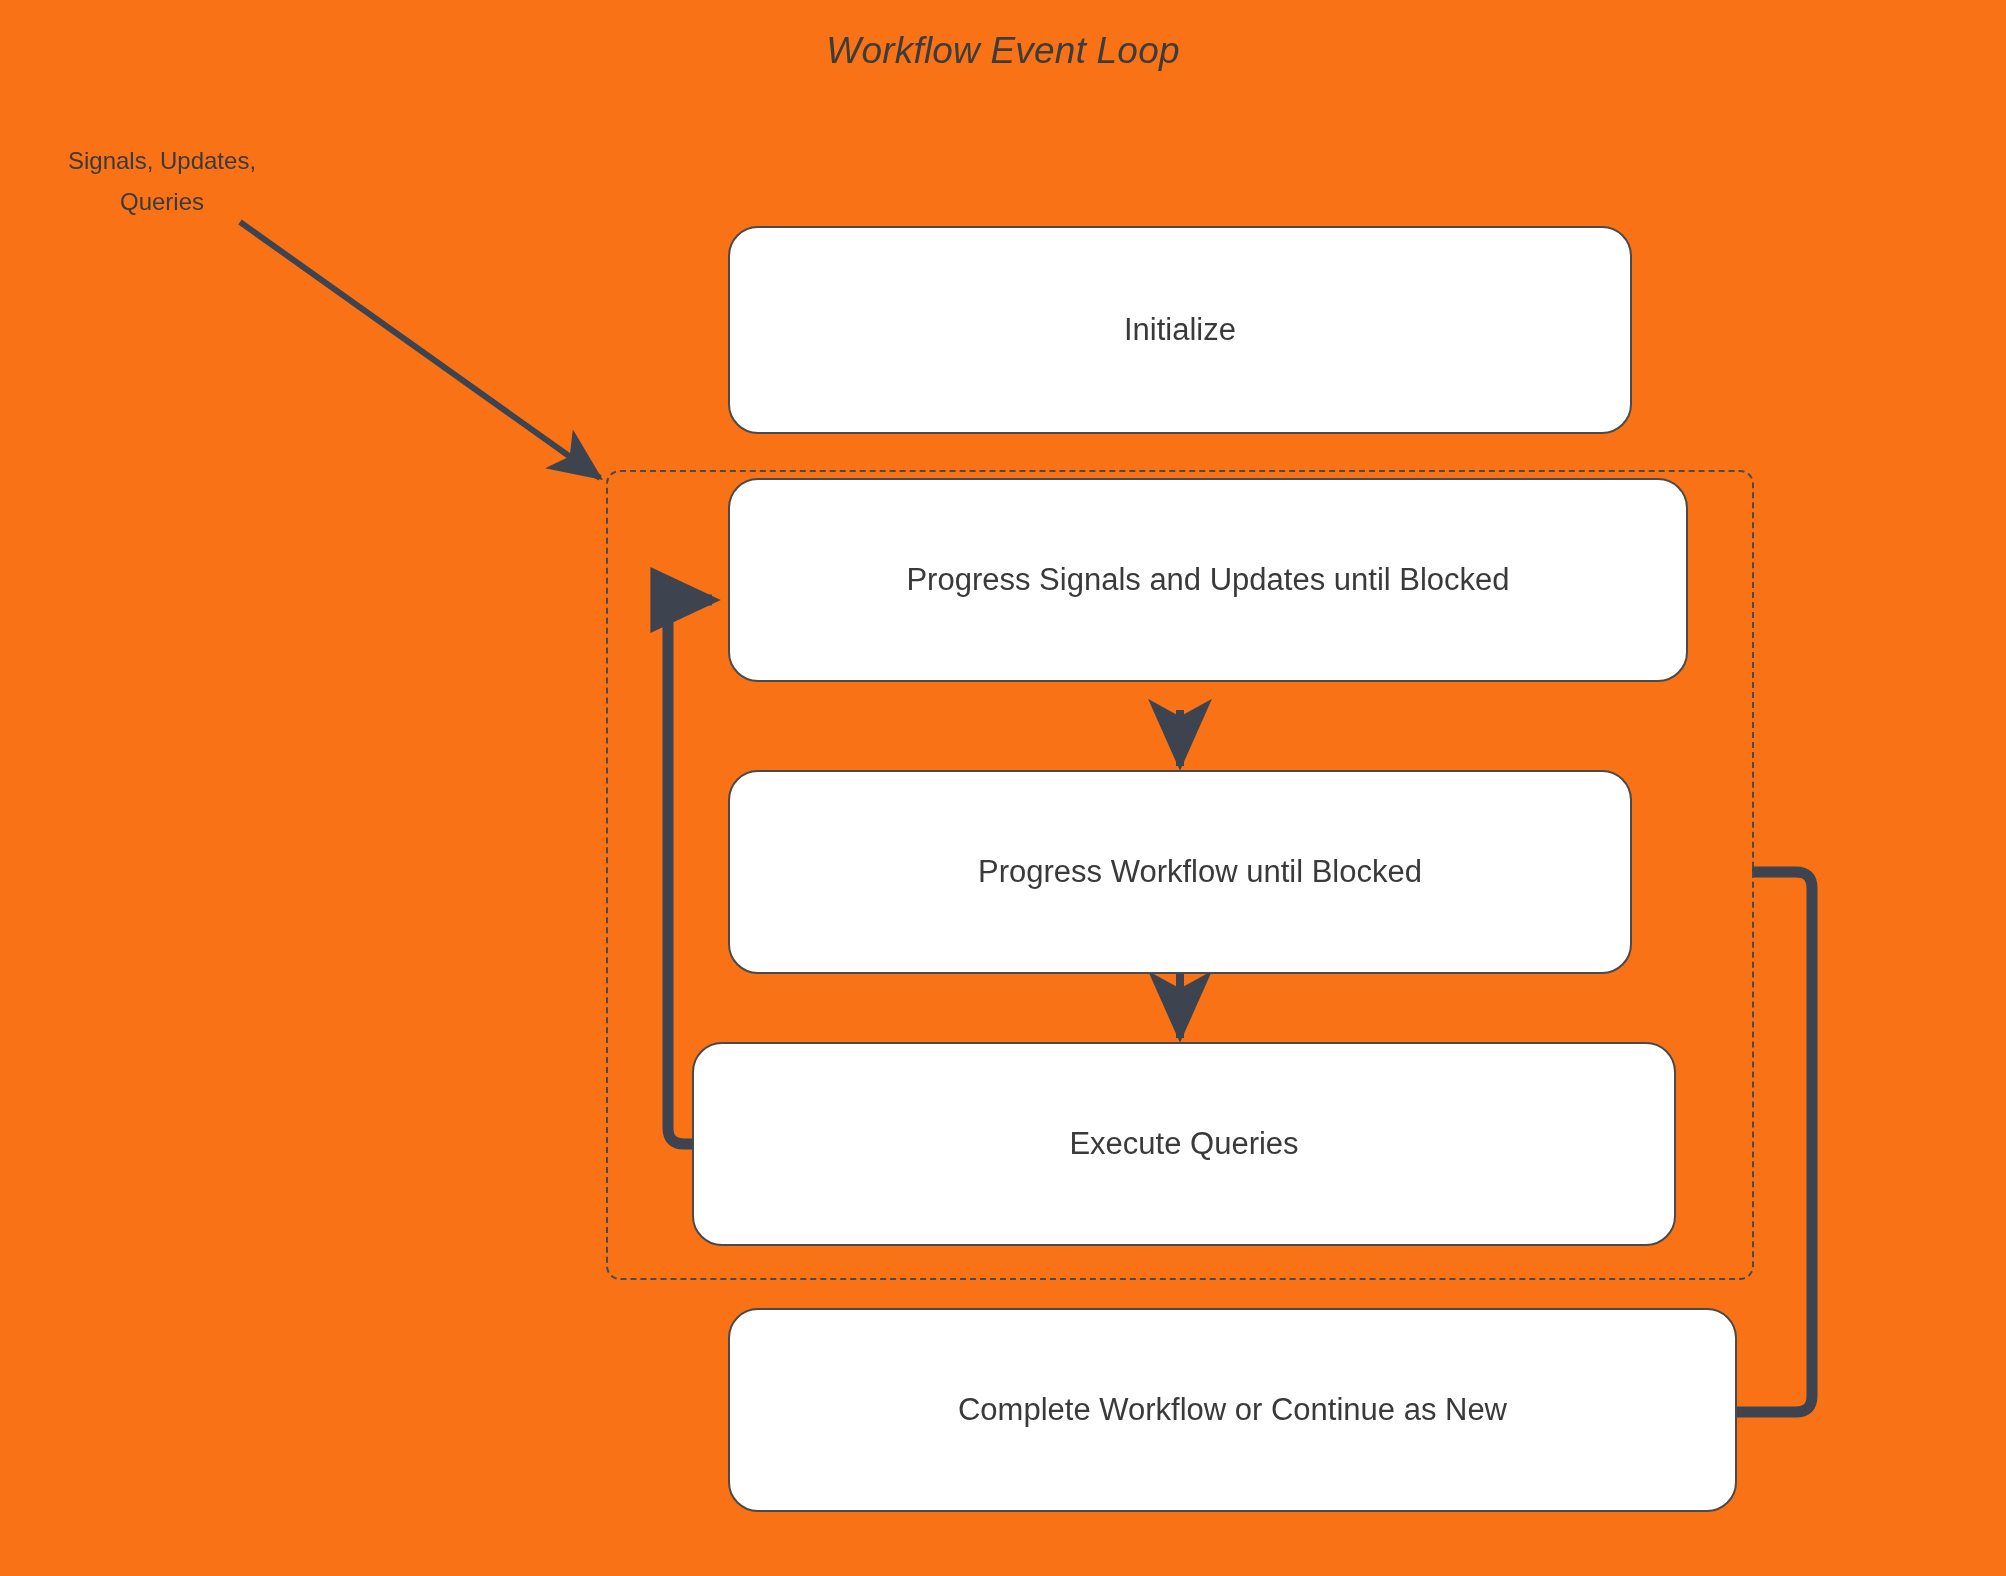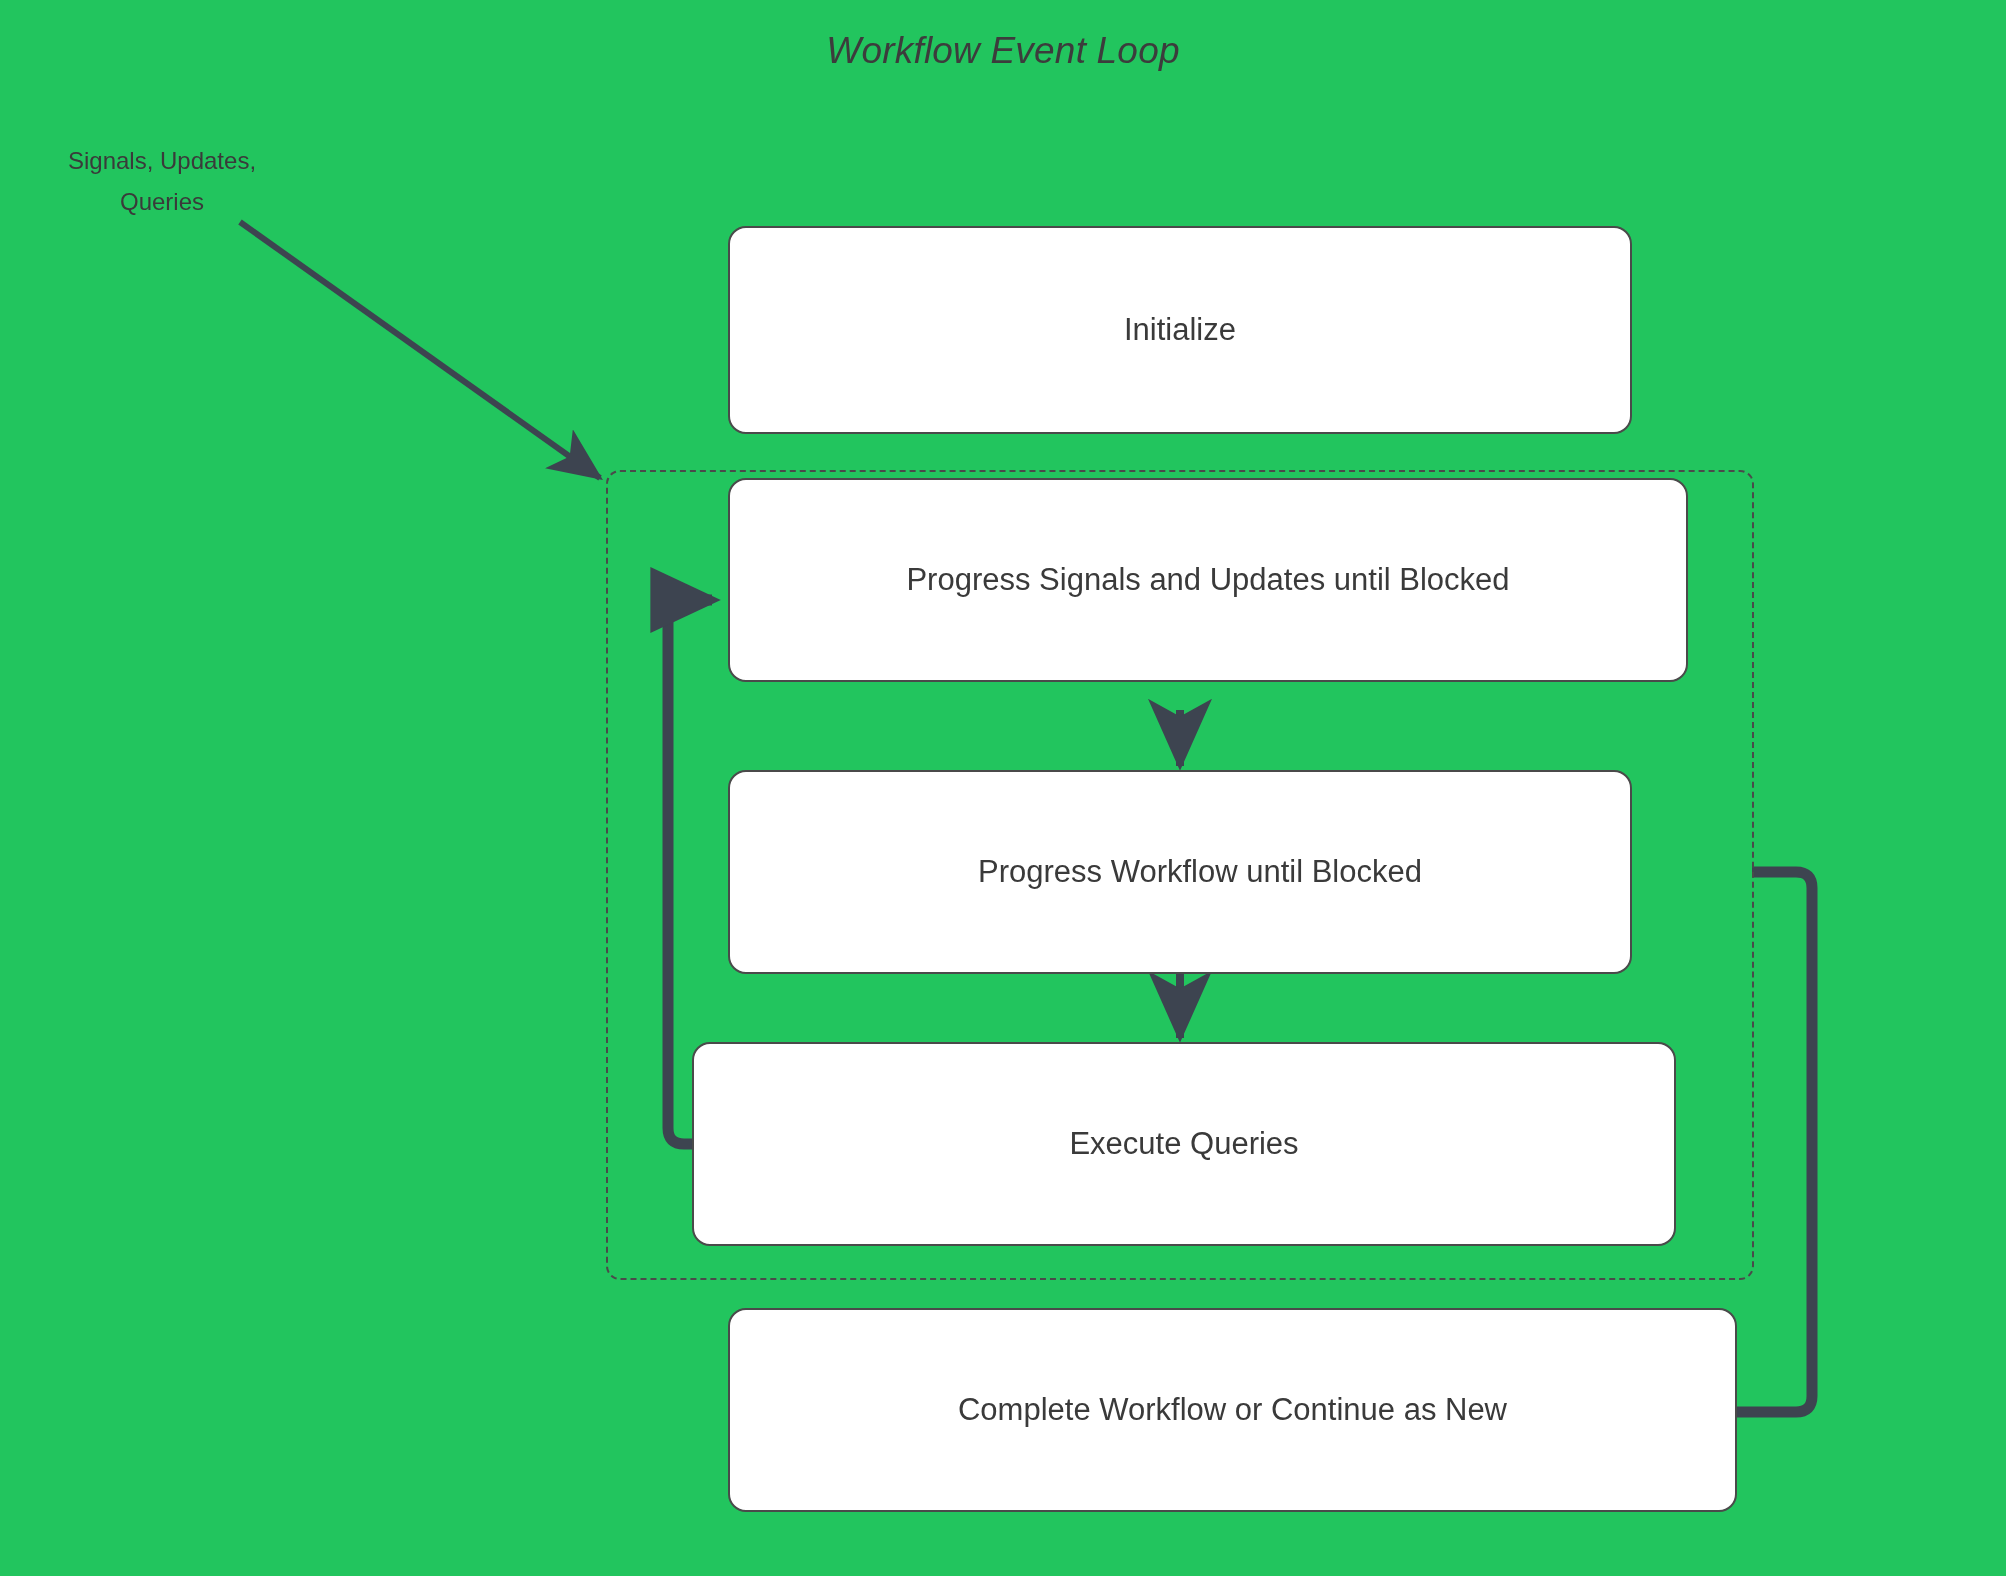--- a/index.html
+++ b/index.html
@@ -7,21 +7,21 @@
     padding: 0;
     background: #ffffff;
   }
   body {
     font-family: "Liberation Sans", sans-serif;
   }
   #canvas {
     position: relative;
     width: 2006px;
     height: 1576px;
-    background: #22c55e;
+    background: #f97316;
     overflow: hidden;
   }
   #svg-layer {
     position: absolute;
     left: 0;
     top: 0;
     width: 2006px;
     height: 1576px;
   }
   .diagram-title {
@@ -42,21 +42,21 @@
     width: 280px;
     text-align: center;
     font-size: 24px;
     line-height: 41px;
     color: #3a3a3a;
   }
   .node {
     position: absolute;
     box-sizing: border-box;
     border: 2px solid #4a4a4a;
-    border-radius: 18px;
+    border-radius: 30px;
     background: #ffffff;
     display: flex;
     align-items: center;
     justify-content: center;
   }
   .node-label {
     font-size: 31px;
     color: #3a3a3a;
     text-align: center;
     padding: 0 16px;

